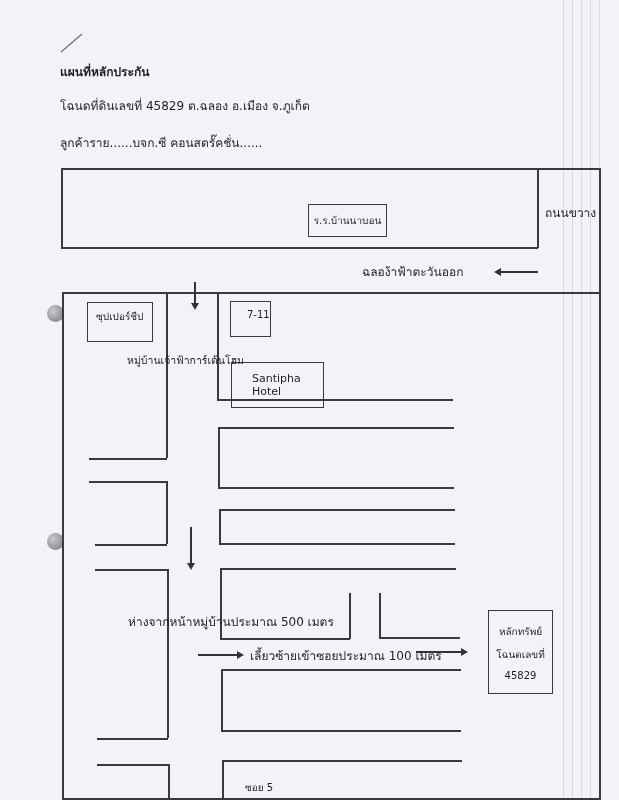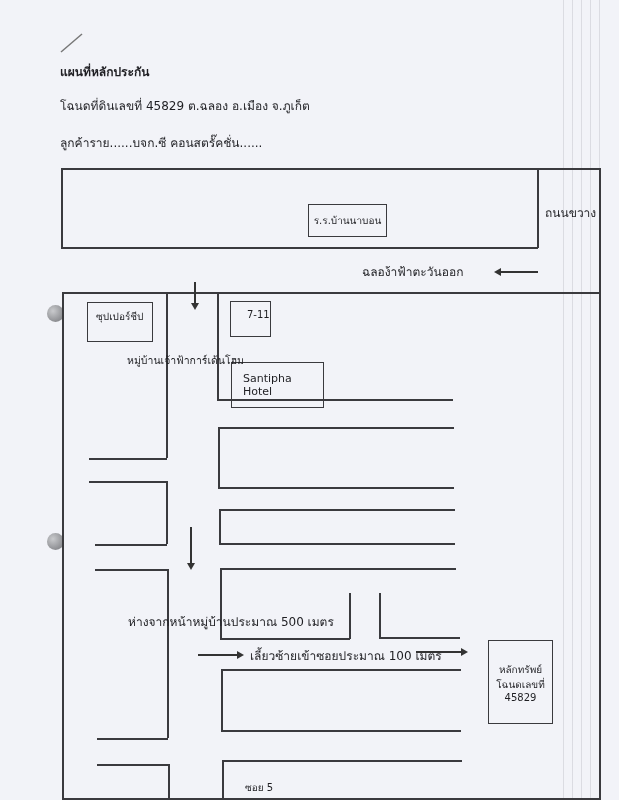--- a/index.html
+++ b/index.html
@@ -80,21 +80,21 @@
 <div class="ln v" style="left:168px;top:764px;height:36px"></div>
 
 <div class="arrow-v" style="left:194px;top:282px;height:23px"></div>
 <div class="arrow-v" style="left:190px;top:527px;height:38px"></div>
 
 <div class="ln v" style="left:217px;top:293px;height:107px"></div>
 <div class="ln h" style="left:217px;top:399px;width:236px"></div>
 <div class="box" style="left:230px;top:301px;width:41px;height:36px;padding-left:16px;align-items:flex-start;padding-top:7px">
   <span>7-11</span>
 </div>
-<div class="box" style="left:231px;top:362px;width:93px;height:46px;padding-left:11px;font-size:11px">
+<div class="box" style="left:231px;top:362px;width:93px;height:46px;padding-left:20px;font-size:11px">
   <span>Santipha Hotel</span>
 </div>
 <div class="lbl" style="left:127px;top:352px;font-size:10.5px">หมู่บ้านเจ้าฟ้าการ์เด้นโฮม</div>
 
 <div class="ln h" style="left:218px;top:427px;width:236px"></div>
 <div class="ln v" style="left:218px;top:427px;height:61px"></div>
 <div class="ln h" style="left:218px;top:487px;width:236px"></div>
 
 <div class="ln h" style="left:219px;top:509px;width:236px"></div>
 <div class="ln v" style="left:219px;top:509px;height:34px"></div>
@@ -113,19 +113,19 @@
 <div class="arrow-h right" style="left:416px;top:651px;width:46px"></div>
 
 <div class="ln h" style="left:221px;top:669px;width:240px"></div>
 <div class="ln v" style="left:221px;top:669px;height:62px"></div>
 <div class="ln h" style="left:221px;top:730px;width:240px"></div>
 
 <div class="ln h" style="left:222px;top:760px;width:240px"></div>
 <div class="ln v" style="left:222px;top:762px;height:38px"></div>
 <div class="lbl" style="left:245px;top:780px;font-size:10px">ซอย 5</div>
 
-<div class="box" style="left:488px;top:640px;width:65px;height:84px;flex-direction:column;justify-content:center;font-size:10px">
+<div class="box" style="left:488px;top:610px;width:65px;height:84px;flex-direction:column;justify-content:center;gap:8px;font-size:10px">
   <span>หลักทรัพย์</span>
   <span>โฉนดเลขที่</span>
   <span>45829</span>
 </div>
 
 <div class="ln h" style="left:62px;top:798px;width:538px"></div>
 
 </body></html>

